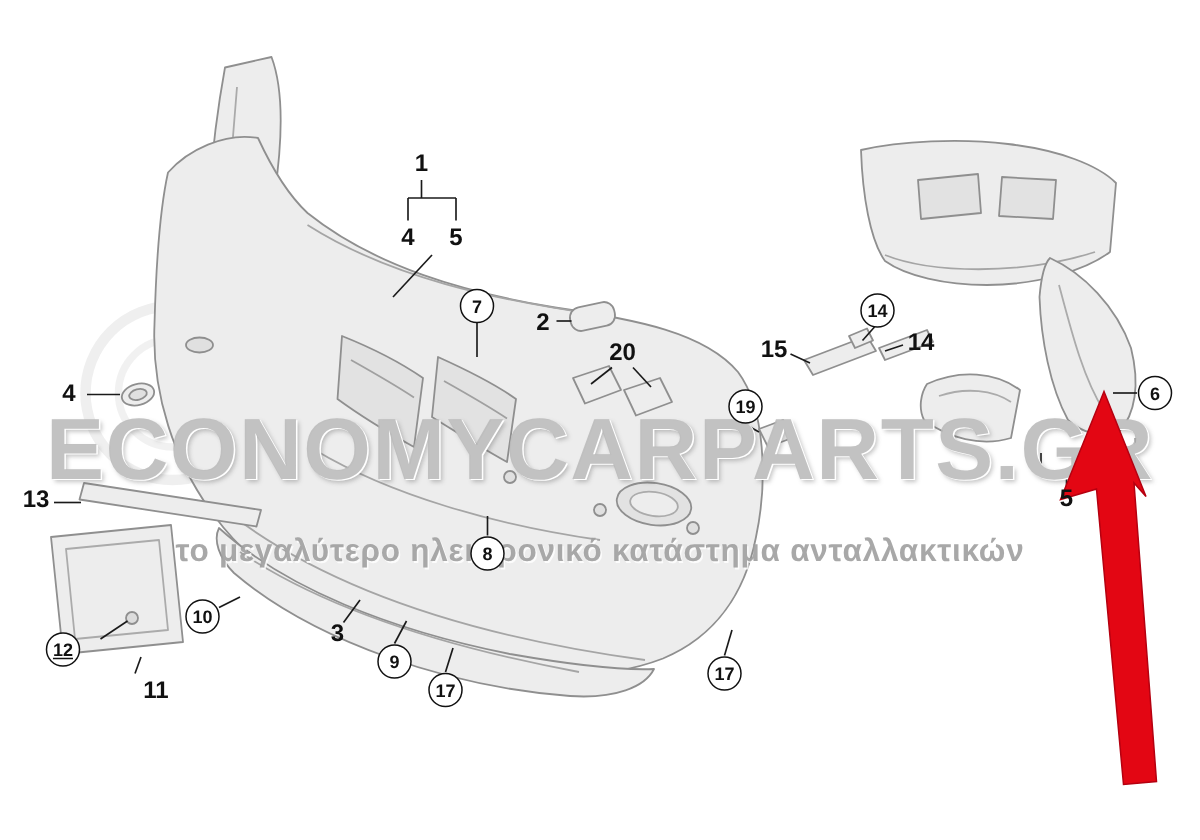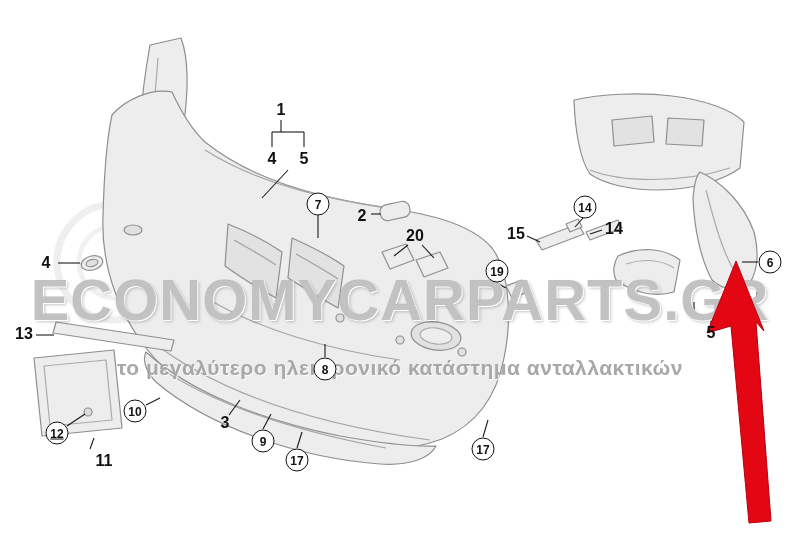--- a/index.html
+++ b/index.html
@@ -153,21 +153,21 @@
   <span class="co plain" style="left:415px;top:236px;">20</span>
   <span class="co plain" style="left:516px;top:234px;">15</span>
   <span class="co circled" style="left:585px;top:207px;">14</span>
   <span class="co plain" style="left:614px;top:229px;">14</span>
   <span class="co circled" style="left:497px;top:271px;">19</span>
   <span class="co circled" style="left:770px;top:262px;">6</span>
   <span class="co plain" style="left:711px;top:333px;">5</span>
   <span class="co plain" style="left:46px;top:263px;">4</span>
   <span class="co plain" style="left:24px;top:334px;text-align:right;">13</span>
   <span class="co circled" style="left:135px;top:411px;">10</span>
-  <span class="co circled" style="left:57px;top:433px;text-decoration:underline;">12</span>
+  <span class="co circled" style="left:42px;top:433px;text-decoration:underline;">12</span>
   <span class="co plain" style="left:104px;top:461px;">11</span>
   <span class="co plain" style="left:225px;top:423px;">3</span>
   <span class="co circled" style="left:325px;top:369px;">8</span>
   <span class="co circled" style="left:263px;top:441px;">9</span>
   <span class="co circled" style="left:297px;top:460px;">17</span>
   <span class="co circled" style="left:483px;top:449px;">17</span>
 
 </div>
 
 </body></html>

